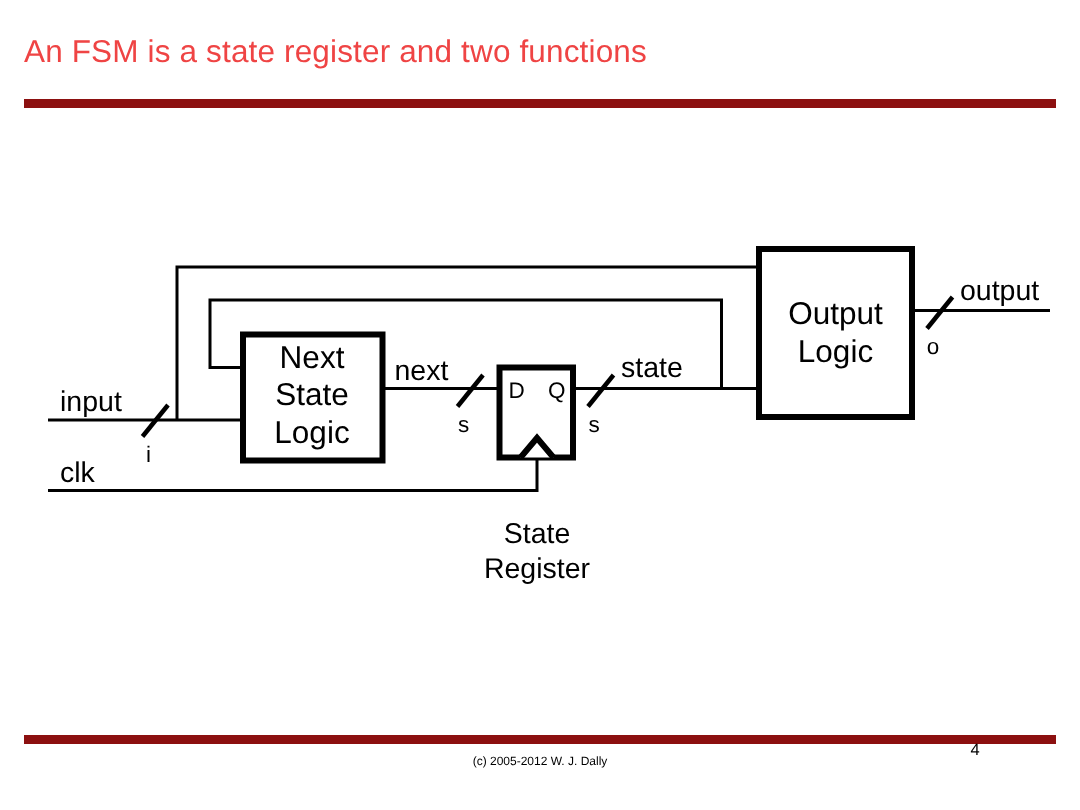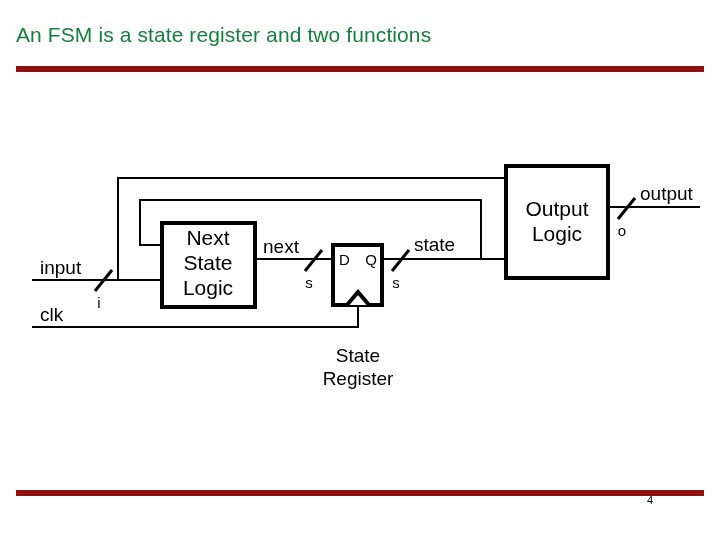--- a/index.html
+++ b/index.html
@@ -23,21 +23,21 @@
     background: #ffffff;
   }
   #slide-title {
     position: absolute;
     left: 16px;
     top: 22px;
     width: 680px;
     font-family: "Liberation Sans", sans-serif;
     font-size: 21px;
     line-height: 26px;
-    color: #15803d;
+    color: #ef4444;
     letter-spacing: 0.1px;
     white-space: nowrap;
   }
   .rule {
     position: absolute;
     left: 16px;
     width: 688px;
     height: 6px;
     background: #8c1010;
   }
@@ -143,16 +143,17 @@
 
       <text class="dgm-label lbl-sig" x="640" y="60" text-anchor="start">output</text>
       <line class="tick" x1="618" y1="79" x2="635" y2="58"></line>
       <text class="dgm-label lbl-width" x="622" y="96" text-anchor="middle">o</text>
 
     </svg>
   </div>
 
   <div class="rule" id="rule-bottom"></div>
 
+  <div id="footer-copyright">(c) 2005-2012 W. J. Dally</div>
 
   <div id="footer-pagenum">4</div>
 
 </div>
 
 </body></html>

